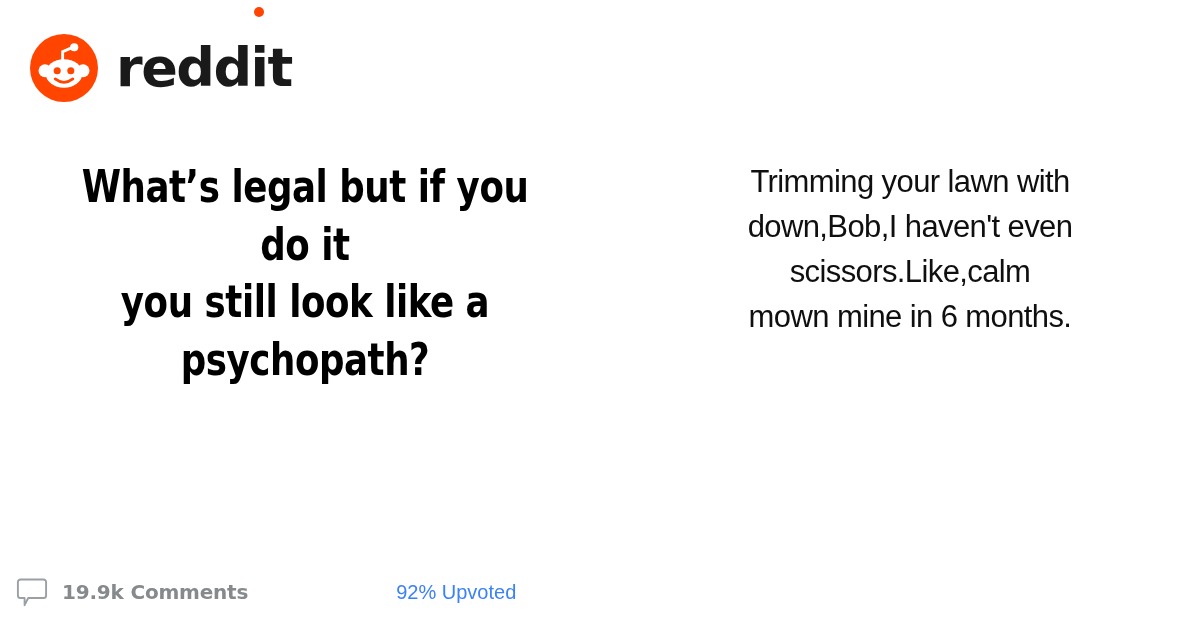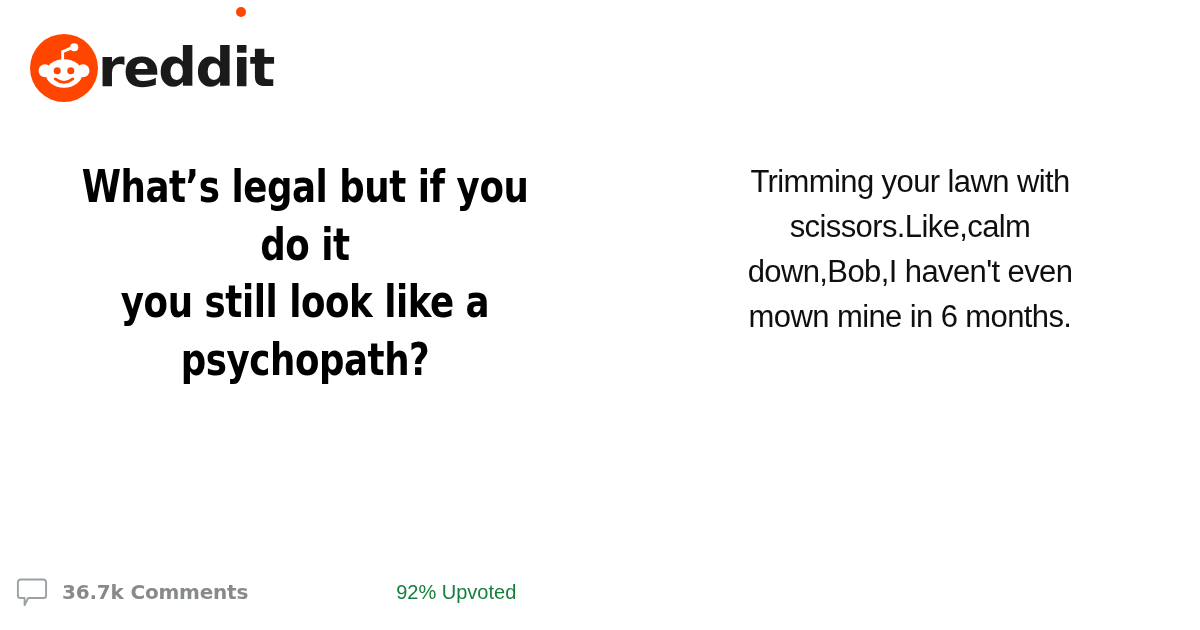--- a/index.html
+++ b/index.html
@@ -16,20 +16,21 @@
     font-family: "Liberation Sans", sans-serif;
   }
 
   
   .brand {
     position: absolute;
     left: 30px;
     top: 34px;
     display: flex;
     align-items: center;
+    gap: 18px;
   }
   .snoo {
     width: 68px;
     height: 68px;
     display: block;
   }
   .wordmark {
     font-family: "DejaVu Sans", sans-serif;
     font-size: 54px;
     font-weight: 700;
@@ -110,21 +111,21 @@
     font-size: 20px;
     font-weight: 700;
     color: #878a8c;
     letter-spacing: -0.2px;
     white-space: nowrap;
   }
   .upvoted {
     font-family: "Liberation Sans", sans-serif;
     font-size: 20px;
     font-weight: 400;
-    color: #15803d;
+    color: #3b82f6;
     white-space: nowrap;
     margin-left: 148px;
   }
 </style>
 </head>
 <body>
 
 <div class="page">
 
   <div class="brand">
@@ -154,30 +155,30 @@
   </div>
 
   <div class="headline">
     <div>What’s legal but if you do it</div>
     <div>you still look like a</div>
     <div>psychopath?</div>
   </div>
 
   <div class="comment-body">
     <div>Trimming your lawn with</div>
+    <div>down,Bob,I haven't even</div>
     <div>scissors.Like,calm</div>
-    <div>down,Bob,I haven't even</div>
     <div>mown mine in 6 months.</div>
   </div>
 
   <div class="footer">
     <div class="comments-group">
       <span>
         <svg class="bubble-icon" viewBox="0 0 32 32" xmlns="http://www.w3.org/2000/svg">
           <path d="M4.5 3.5 H27.5 a2.6 2.6 0 0 1 2.6 2.6 V19.4 a2.6 2.6 0 0 1 -2.6 2.6 H12.2 L8.6 29.2 V22 H4.5 a2.6 2.6 0 0 1 -2.6 -2.6 V6.1 a2.6 2.6 0 0 1 2.6 -2.6 Z" fill="none" stroke="#9aa0a4" stroke-width="1.9" stroke-linejoin="round"></path>
         </svg>
       </span>
-      <span class="comments-count">36.7k Comments</span>
+      <span class="comments-count">19.9k Comments</span>
     </div>
     <span class="upvoted">92% Upvoted</span>
   </div>
 
 </div>
 
 </body></html>

